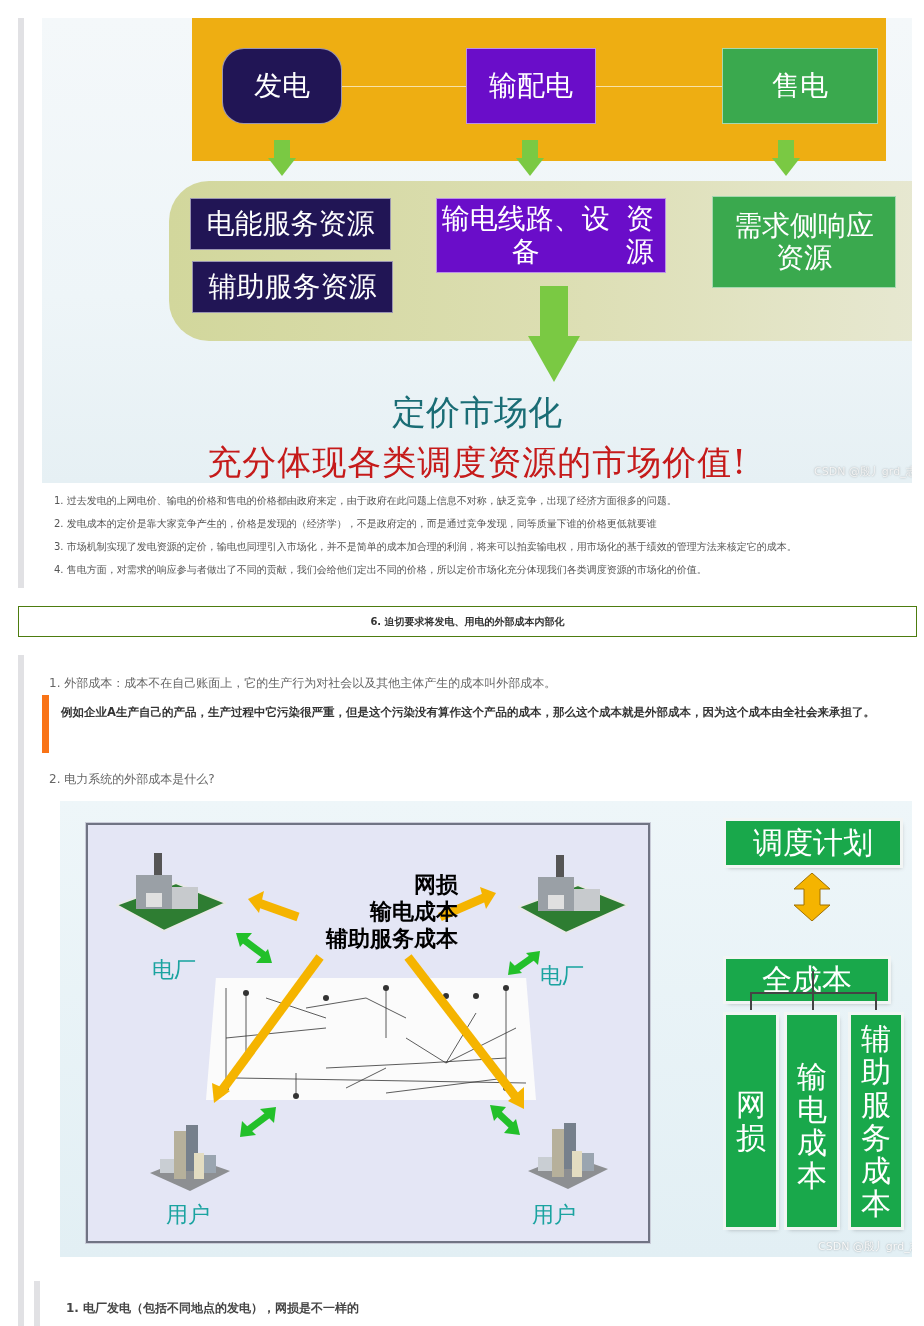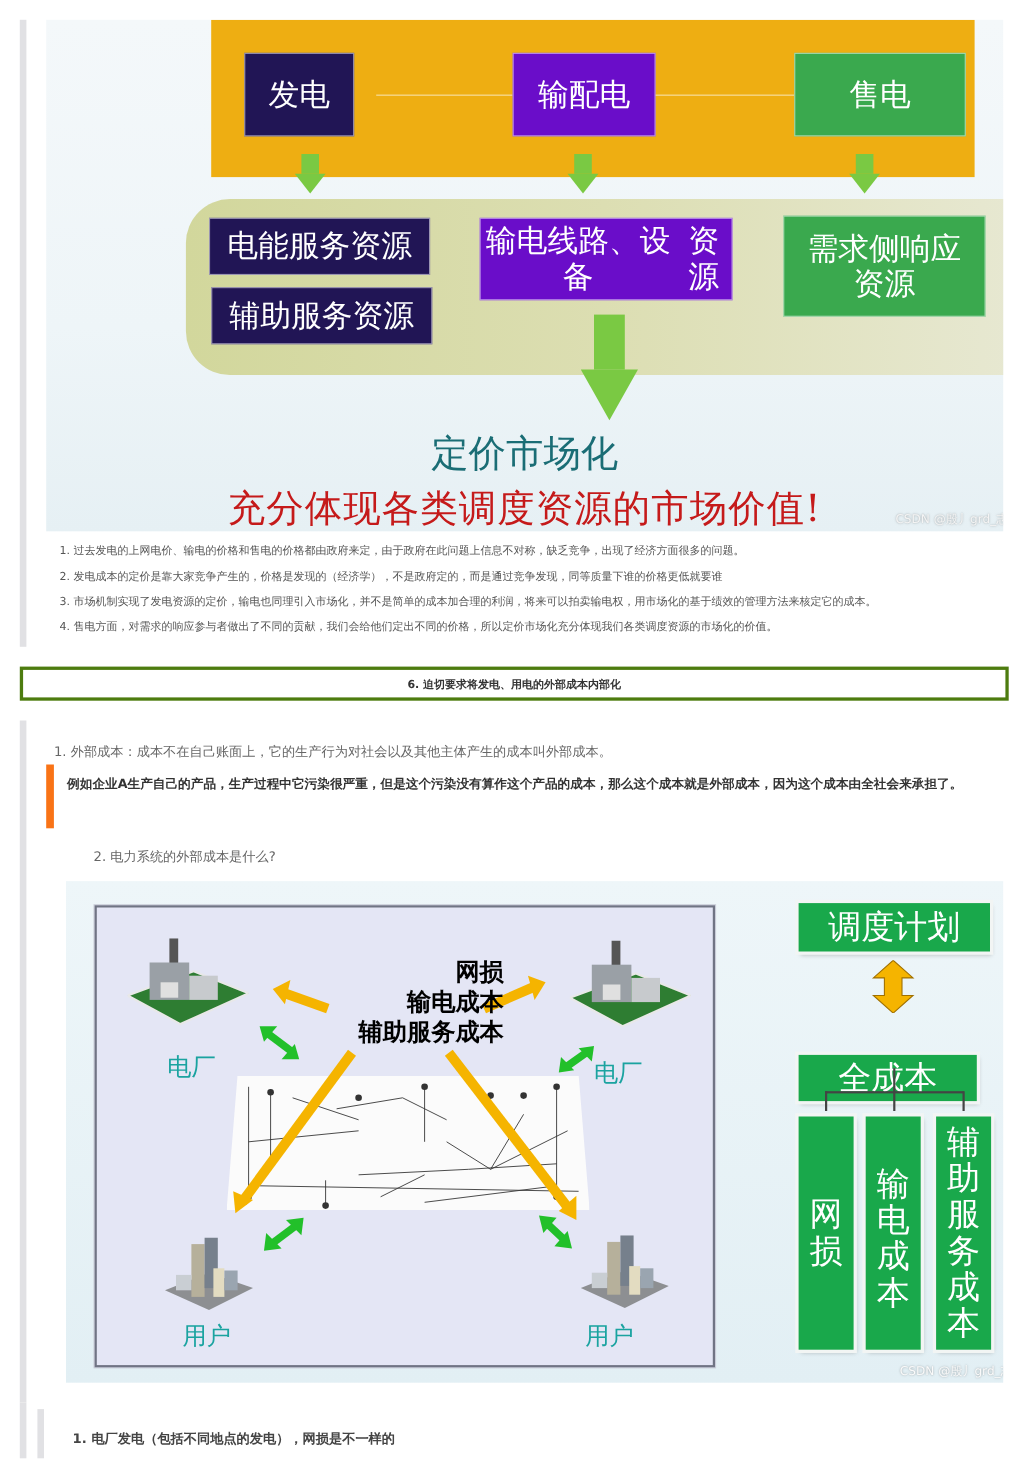--- a/index.html
+++ b/index.html
@@ -26,21 +26,21 @@
                 border-top-style: solid; border-left-color: transparent; border-right-color: transparent; border-top-color: #7ac943; }
   .s1-title { position: absolute; left: 0; width: 870px; text-align: center; top: 372px; font-size: 34px; color: #1a6d75;
               font-family: "DejaVu Serif", "Liberation Serif", serif; }
   .s1-red { position: absolute; left: 0; width: 870px; top: 422px; text-align: center; font-size: 34px; color: #c51a1a;
             font-family: "DejaVu Serif", "Liberation Serif", serif; letter-spacing: 1px; }
   .watermark { position: absolute; font-size: 11px; color: #f4f4f4; text-shadow: 0 0 2px rgba(0,0,0,0.35); white-space: nowrap; }
 
   .bq-list { position: absolute; left: 30px; font-size: 10px; color: #555; white-space: nowrap; }
 
   
-  .h-box { position: absolute; left: 18px; top: 606px; width: 899px; height: 31px; border: 3px solid #4d7c0f;
+  .h-box { position: absolute; left: 18px; top: 606px; width: 899px; height: 31px; border: 1px solid #4d7c0f;
            display: flex; align-items: center; justify-content: center; font-size: 10px; font-weight: bold; color: #333; }
 
   #bq2 { left: 18px; top: 655px; width: 906px; height: 620px; }
   .p-small { position: absolute; font-size: 12px; color: #666; white-space: nowrap; }
   .inner-bq { position: absolute; left: 18px; top: 40px; width: 860px; height: 58px; border-left: 7px solid #f97316; }
   .inner-bq p { position: absolute; left: 12px; top: 9px; width: 830px; font-size: 11.5px; font-weight: bold; color: #333; line-height: 16px; }
 
   .slide2 { position: absolute; left: 36px; top: 146px; width: 852px; height: 456px;
             background: linear-gradient(180deg, #eef6f9 0%, #e2eff4 100%); overflow: hidden; }
   .map-frame { position: absolute; left: 26px; top: 22px; width: 564px; height: 420px; background: #e4e6f5;
@@ -60,21 +60,21 @@
   #bq3 { left: 34px; top: 1281px; width: 890px; height: 45px; border-left: 6px solid #e1e1e4; }
   .outer-rail { position: absolute; left: 18px; top: 1275px; width: 6px; height: 51px; background: #e1e1e4; }
 </style>
 </head>
 <body>
 
 <div class="bq" id="bq1">
   <div class="slide1">
     <div class="s1-orange"></div>
 
-    <div class="s1-box navy top-box" style="left:180px;width:100px;">
+    <div class="s1-box navy top-box" style="left:180px;width:120px;border-radius:22px;">
       <span>发电</span>
     </div>
     <div class="s1-line" style="left:300px;width:124px;"></div>
     <div class="s1-box purple top-box" style="left:424px;width:130px;">
       <span>输配电</span>
     </div>
     <div class="s1-line" style="left:554px;width:126px;"></div>
     <div class="s1-box green top-box" style="left:680px;width:156px;">
       <span>售电</span>
     </div>
@@ -119,21 +119,21 @@
 
 <div class="h-box">
   <span>6. 迫切要求将发电、用电的外部成本内部化</span>
 </div>
 
 <div class="bq" id="bq2">
   <div class="p-small" style="left:25px;top:20px;">1. 外部成本：成本不在自己账面上，它的生产行为对社会以及其他主体产生的成本叫外部成本。</div>
   <div class="inner-bq">
     <p>例如企业A生产自己的产品，生产过程中它污染很严重，但是这个污染没有算作这个产品的成本，那么这个成本就是外部成本，因为这个成本由全社会来承担了。</p>
   </div>
-  <div class="p-small" style="left:25px;top:116px;margin-left:36px;">2. 电力系统的外部成本是什么?</div>
+  <div class="p-small" style="left:25px;top:116px;">2. 电力系统的外部成本是什么?</div>
 
   <div class="slide2">
     <div class="map-frame">
 
       <div class="grid-paper">
         <svg width="330" height="122" viewBox="0 0 330 122">
           <g stroke="#333" stroke-width="0.8" fill="none">
             <line x1="20" y1="10" x2="20" y2="110"></line>
               <line x1="20" y1="60" x2="120" y2="50"></line>
             <line x1="40" y1="15" x2="40" y2="80"></line>

